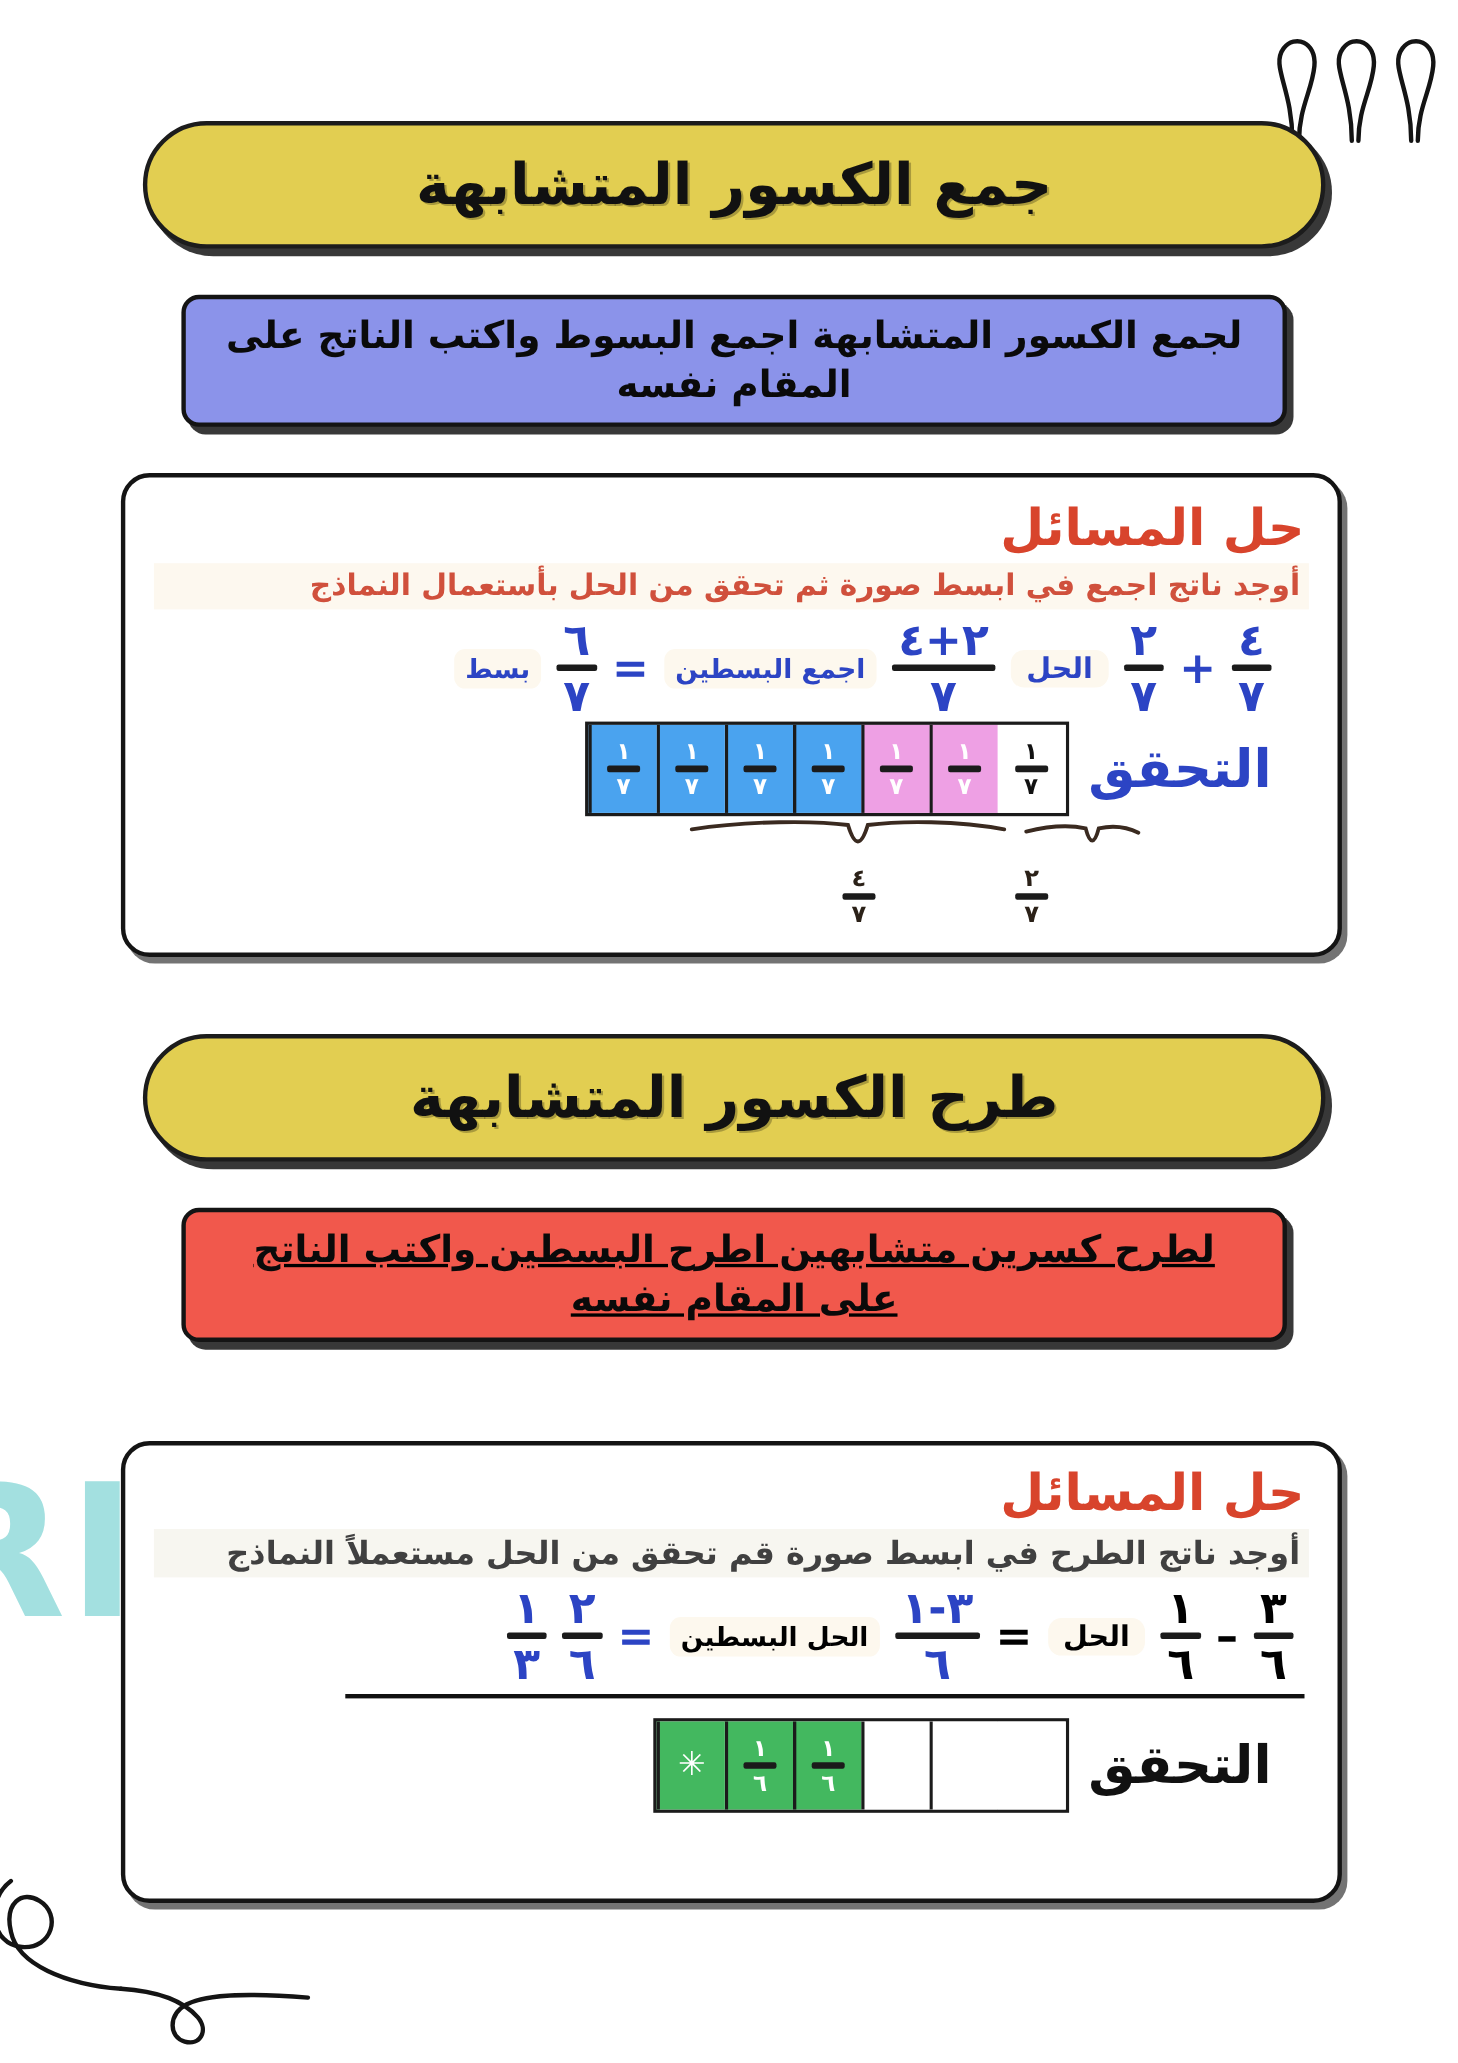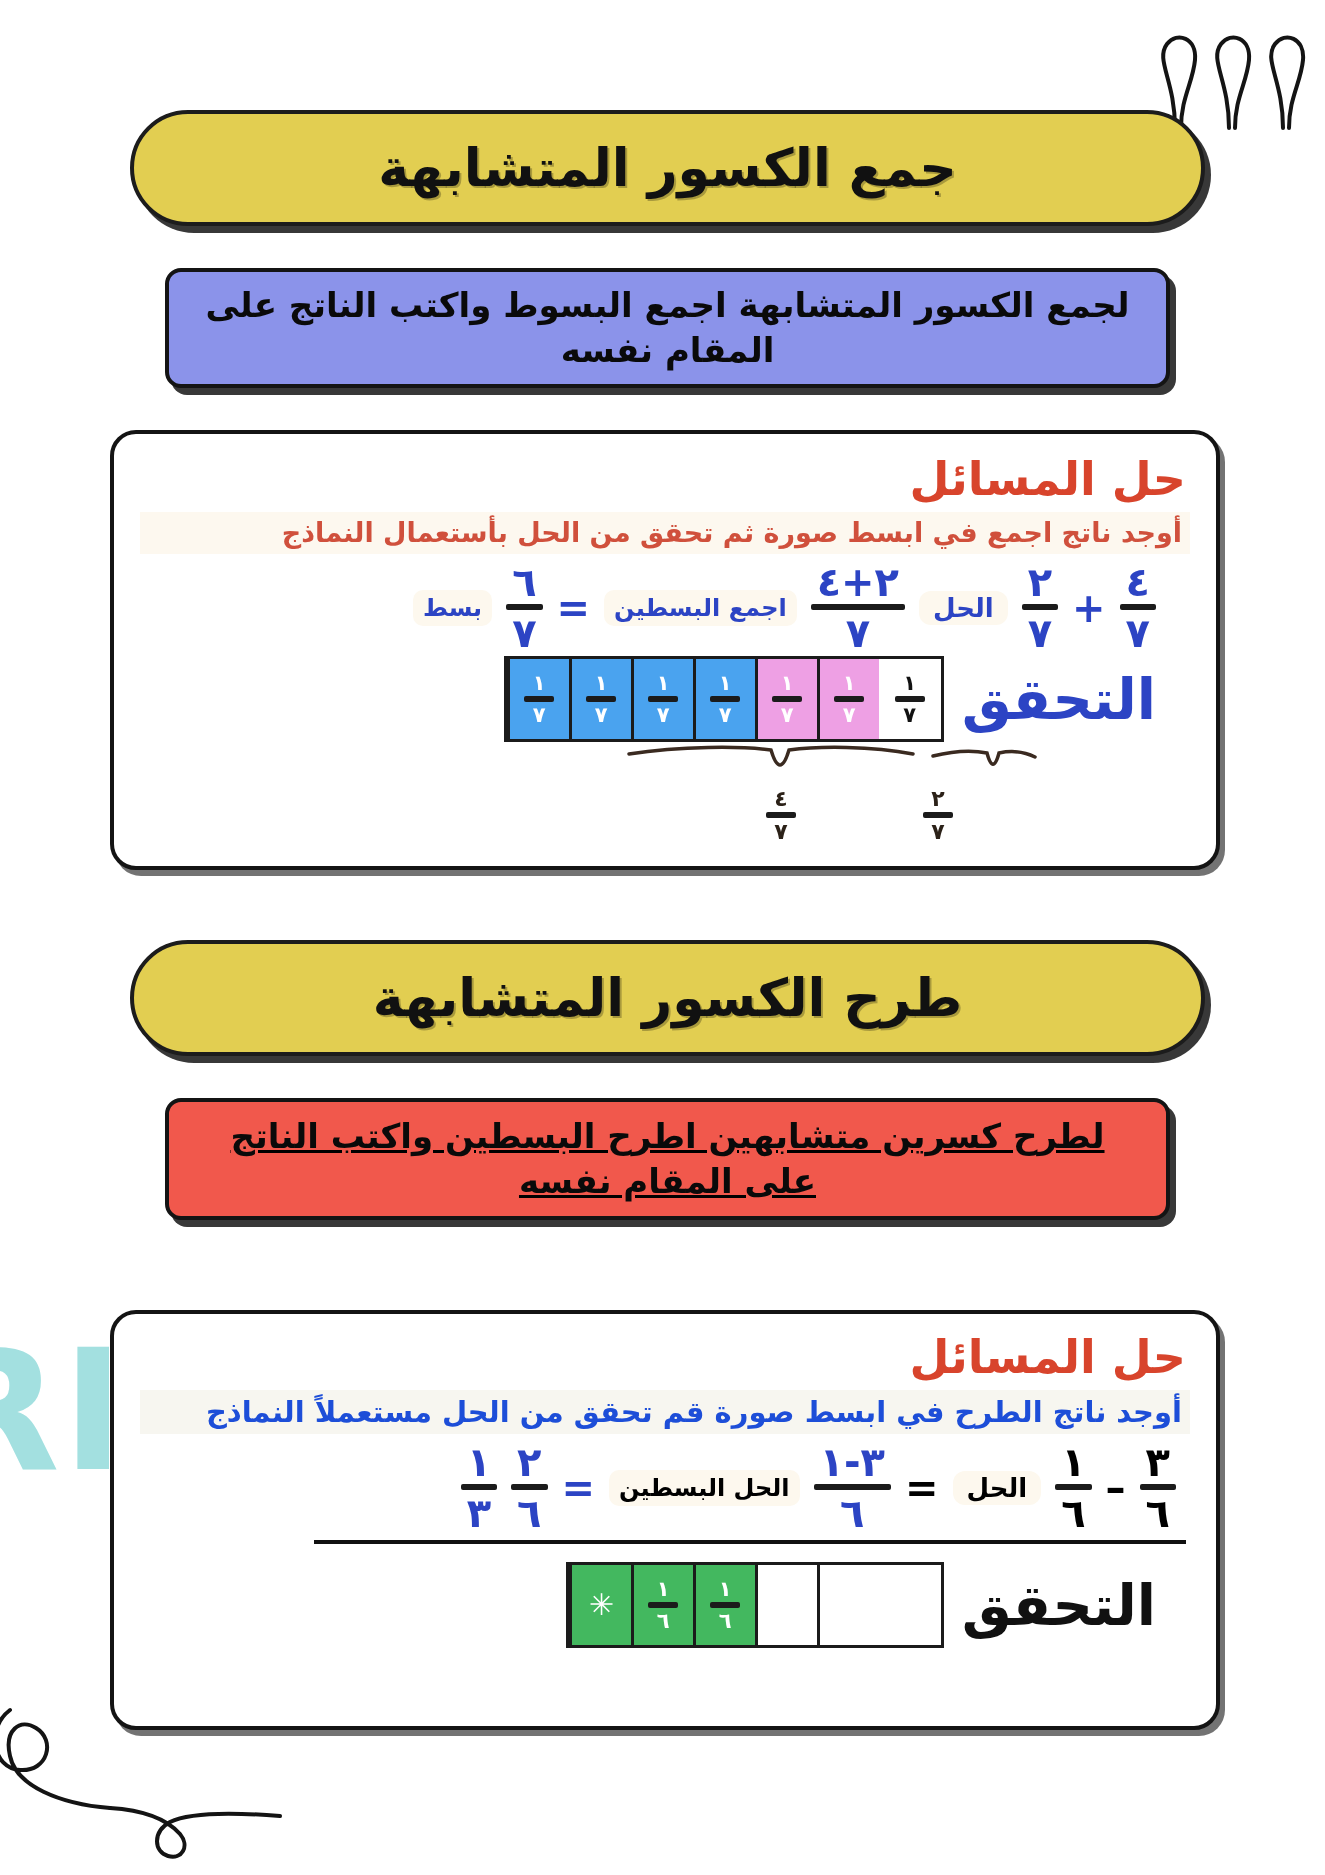--- a/index.html
+++ b/index.html
@@ -66,21 +66,21 @@
   .card-head{
     position:absolute;right:30px;font-size:46px;font-weight:bold;
     color:#d8442c;
   }
   .prompt{
     position:absolute;right:26px;left:26px;text-align:right;
     font-size:27px;font-weight:bold;color:#d0503c;
     background:#fdf8ef;padding:4px 8px;box-sizing:border-box;
     line-height:1.25;
   }
-  .prompt.dark{color:#1d4ed8;background:#f7f6f0;}
+  .prompt.dark{color:#404040;background:#f7f6f0;}
 
   
   .eq{
     position:absolute;display:flex;flex-direction:row;align-items:center;
     gap:14px;direction:rtl;
   }
   .frac{
     display:inline-flex;flex-direction:column;align-items:center;
     line-height:1;font-weight:bold;
   }
@@ -94,21 +94,21 @@
     font-size:24px;font-weight:bold;background:#fdf8ee;
     border-radius:10px;padding:4px 10px;white-space:nowrap;
   }
   .eq-label{
     font-size:26px;font-weight:bold;background:#fdf8ee;border-radius:12px;
     padding:2px 14px;
   }
 
   
   .model-wrap{position:absolute;display:flex;align-items:center;gap:18px;direction:rtl;}
-  .verify{font-size:56px;font-weight:bold;color:#2c44c4;}
+  .verify{font-size:48px;font-weight:bold;color:#2c44c4;}
   .verify.dark{color:#111;}
   .bar{
     display:flex;flex-direction:row-reverse;border:3px solid #1b1b1b;
     background:#fff;box-sizing:border-box;
   }
   .cell{
     width:62px;height:80px;border-left:3px solid #1b1b1b;
     display:flex;align-items:center;justify-content:center;box-sizing:border-box;
   }
   .cell:last-child{border-left:none;}

